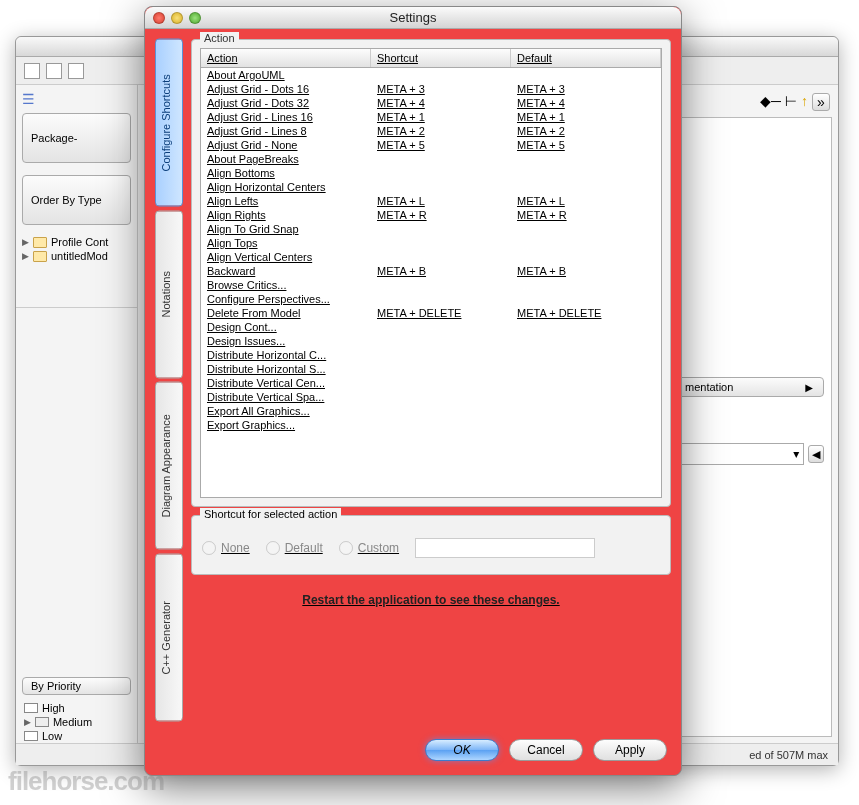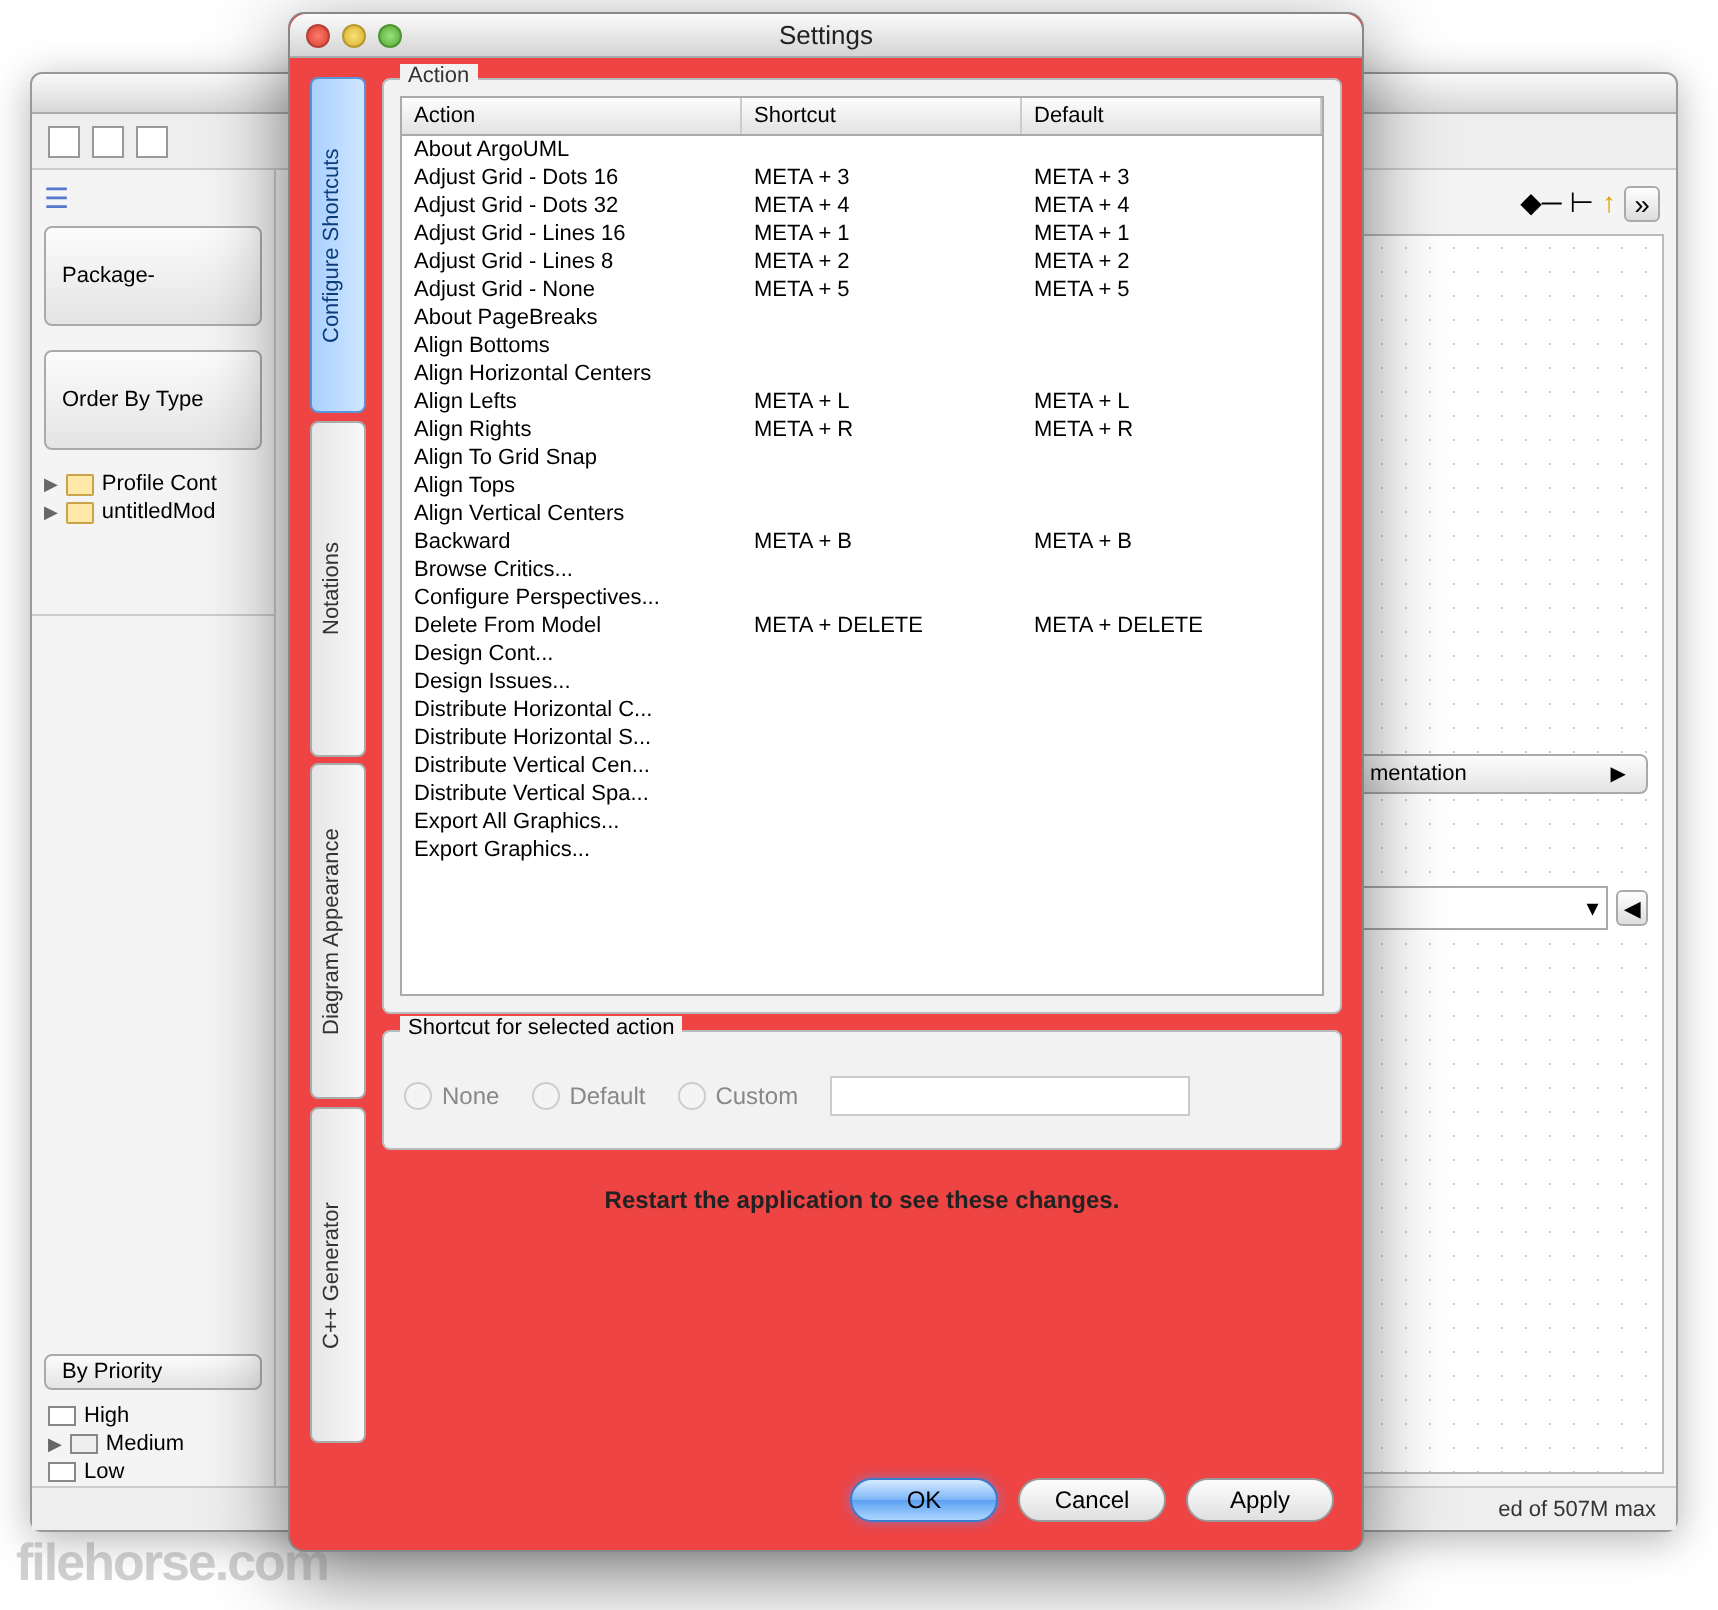--- a/index.html
+++ b/index.html
@@ -209,20 +209,21 @@
   background: linear-gradient(to right,#cfe6ff,#a9d0ff);
   border-color: #5a93d6;
   color: #0a3d7a;
 }
 .dlg-main {
   flex: 1;
   display: flex;
   flex-direction: column;
   gap: 8px;
   min-width: 0;
+  text-decoration: underline;
 }
 .fieldset {
   border: 1px solid #bbb;
   border-radius: 4px;
   padding: 8px;
   background: #f2f2f2;
   position: relative;
 }
 .fieldset > .legend {
   position: absolute;
@@ -325,20 +326,21 @@
   background: linear-gradient(#fdfdfd,#e0e0e0);
   font-size: 12px;
   cursor: pointer;
 }
 .btn.primary {
   background: linear-gradient(#d6ecff,#7db5f7 50%,#5ba1f2 51%,#aed6ff);
   border-color: #3b7bcc;
   box-shadow: 0 0 6px rgba(80,150,255,0.6);
   color: #000;
   font-weight: 500;
+  font-style: italic;
 }
 .watermark {
   position: absolute;
   left: 8px; bottom: 8px;
   font-size: 26px;
   font-weight: bold;
   color: rgba(120,120,120,0.35);
   font-family: Arial, sans-serif;
   letter-spacing: -1px;
 }

